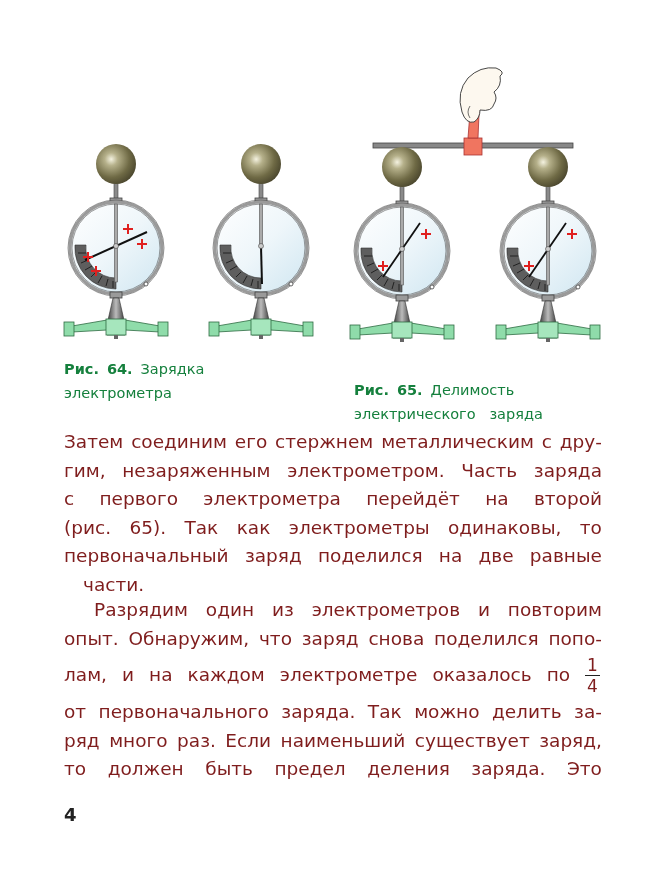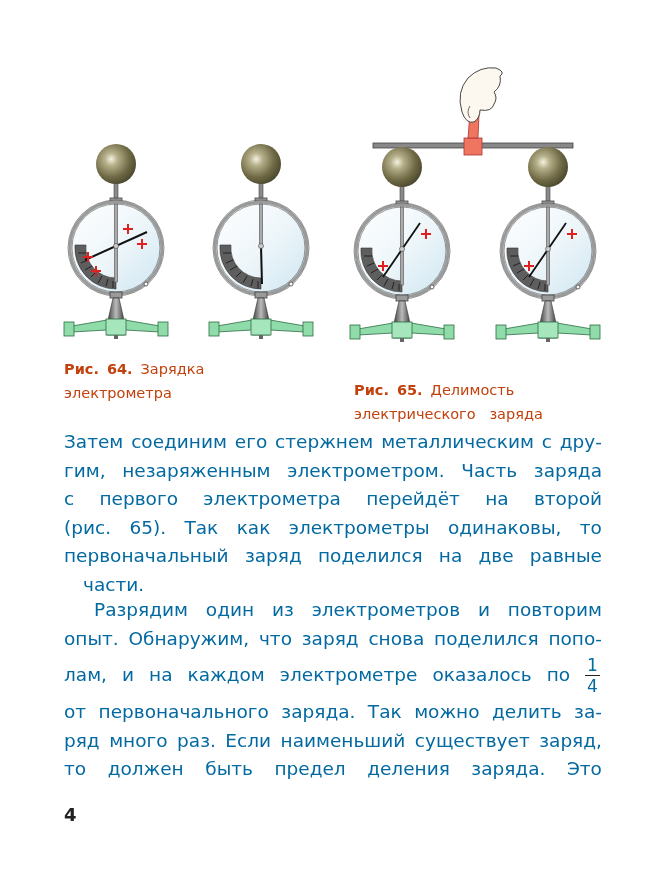--- a/index.html
+++ b/index.html
@@ -1,24 +1,24 @@
 <!DOCTYPE html>
 <html><head>
   <meta charset="utf-8">
   <style>
     html, body { margin: 0; padding: 0; background: #ffffff; }
     body { width: 650px; height: 869px; position: relative; overflow: hidden;
            font-family: "DejaVu Sans", sans-serif; color: #222; }
     .figures { position: absolute; left: 0; top: 0; width: 650px; height: 350px; }
-    .caption { position: absolute; font-size: 14.5px; line-height: 24px; color: #c2410c; }
+    .caption { position: absolute; font-size: 14.5px; line-height: 24px; color: #15803d; }
     .caption b { font-weight: bold; }
     .caption .sp { display: inline-block; width: 8px; }
     #cap64 { left: 64px; top: 357px; width: 230px; }
     #cap65 { left: 354px; top: 378px; width: 240px; }
-    .text { position: absolute; left: 64px; width: 538px; font-size: 18.5px; line-height: 28.5px; color: #0369a1; }
+    .text { position: absolute; left: 64px; width: 538px; font-size: 18.5px; line-height: 28.5px; color: #7f1d1d; }
     .line { display: flex; justify-content: space-between; white-space: nowrap; height: 28.5px; }
     .line.last { justify-content: flex-start; margin-left: 19px; }
     .line.indent { padding-left: 30px; }
     #para1 { top: 428px; }
     #para2 { top: 596px; }
     .frac-line { height: 45px; align-items: center; }
     .frac { display: inline-flex; flex-direction: column; align-items: center; font-size: 17px; line-height: 18px; margin-right: 2px; }
     .frac .num { border-bottom: 1.5px solid #222; padding: 0 2px 1px 2px; }
     .frac .den { padding-top: 1px; }
     .page-num { position: absolute; left: 64px; top: 804px; font-size: 18px; font-weight: bold; color: #222; }

